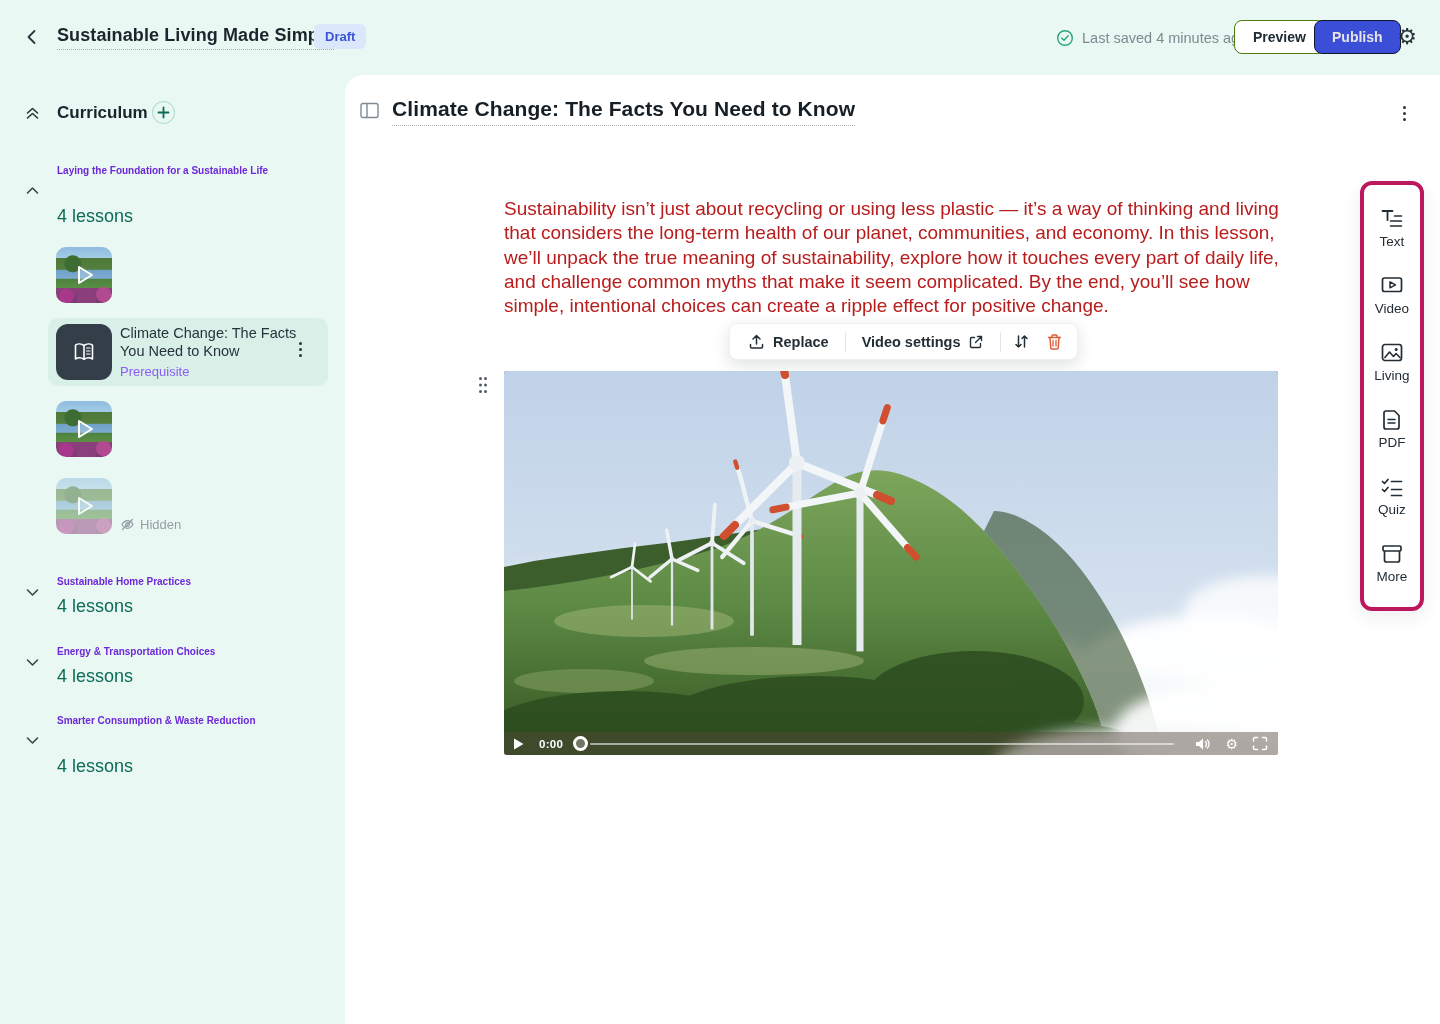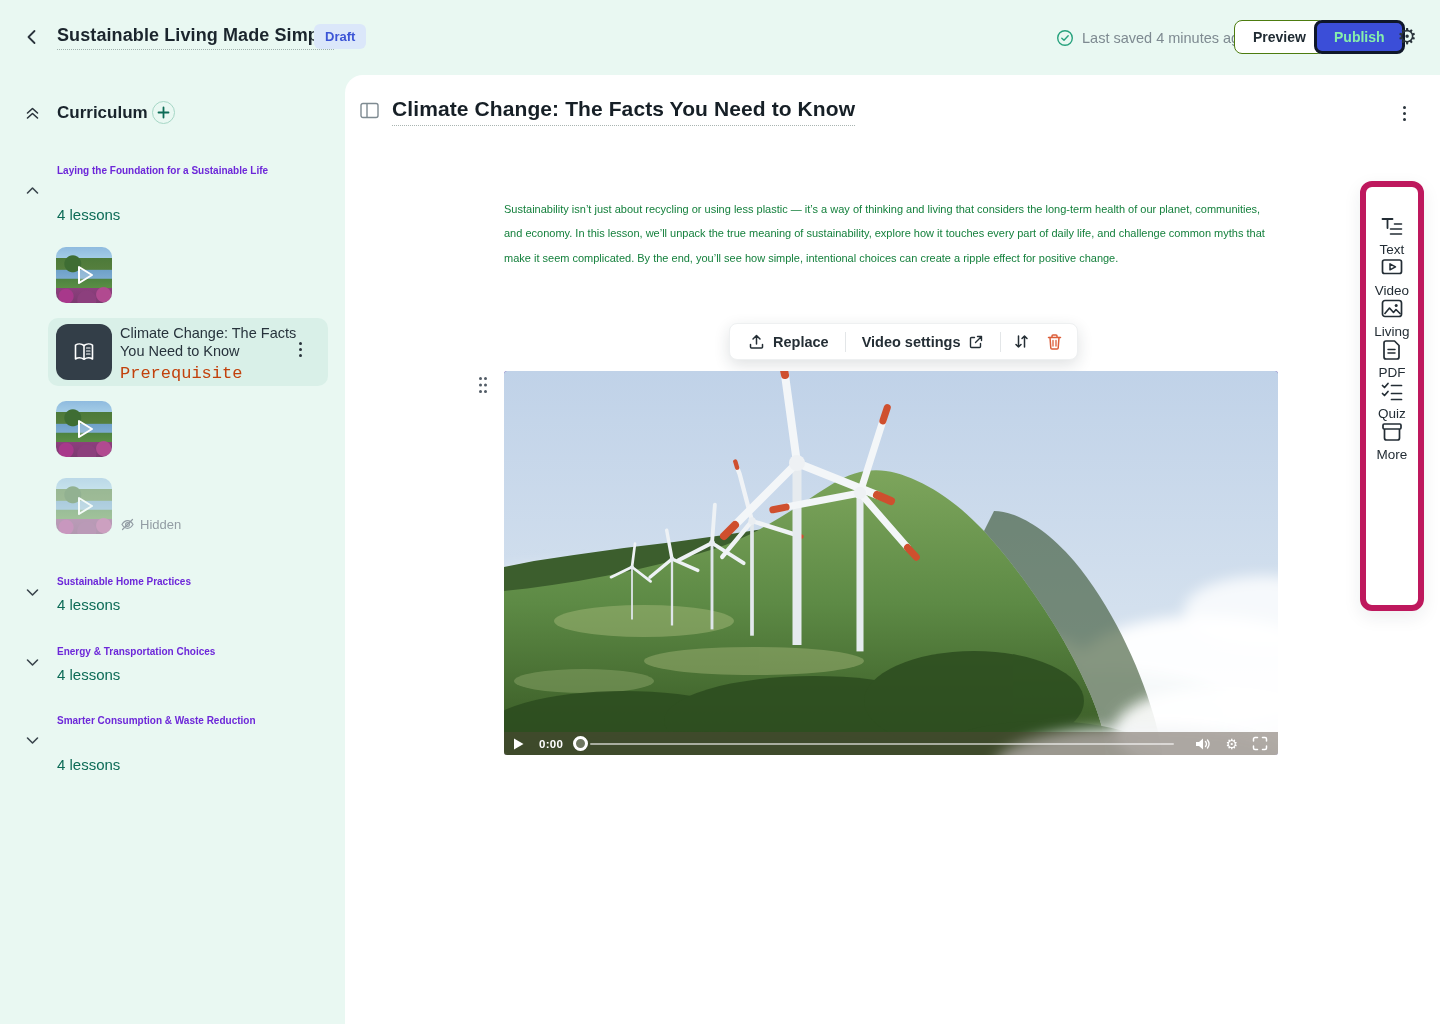--- a/index.html
+++ b/index.html
@@ -11,72 +11,72 @@
   
   .topbar { position:absolute; left:0; top:0; width:1440px; height:75px; }
   .back-btn { left:22px; top:26px; width:22px; height:22px; background:none; border:none; cursor:pointer; color:#2a343c; }
   .course-title { left:57px; top:25px; font-size:18px; font-weight:700; letter-spacing:.1px; color:#1b252d;
                   border-bottom:1.5px dotted #9fb0ac; padding-bottom:3px; }
   .badge { left:314px; top:24px; height:25px; padding:4px 11px; background:#dbe7fa; color:#3c55d6;
            font-size:13px; font-weight:600; border-radius:6px; line-height:17px; }
   .saved { top:29px; left:1056px; display:flex; align-items:center; gap:8px; color:#7e8a91; font-size:14.5px; }
   .btn { border-radius:8px; font-size:14px; font-weight:600; cursor:pointer; }
   .btn-preview { left:1234px; top:20px; height:34px; padding:0 18px; background:#fff; border:1px solid #4d7c0f; color:#202b33; }
-  .btn-publish { left:1314px; top:20px; height:34px; padding:0 17px; background:#3b4ed8; border:3px solid #0f172a; color:#86efac; }
+  .btn-publish { left:1314px; top:20px; height:34px; padding:0 17px; background:#3b4ed8; border:1px solid #0f172a; color:#e5e5e5; }
   .gear-btn { left:1394px; top:24px; width:26px; height:26px; background:none; border:none; cursor:pointer;
               font-size:22px; line-height:26px; color:#2a333b; font-family:"DejaVu Sans",sans-serif; }
 
   
   .sidebar-label { font-size:17px; font-weight:700; color:#19242c; }
   .icon-btn { background:none; border:none; cursor:pointer; padding:0; }
   .plus-btn { left:152px; top:101px; width:23px; height:23px; border:1.3px solid #a6d7c6; border-radius:50%;
               color:#0c6b56; display:flex; align-items:center; justify-content:center; }
   .sec-title { font-size:10px; font-weight:600; color:#6d28d9; line-height:20px; width:238px; }
-  .sec-meta { font-size:15px; font-weight:500; color:#0c6b56;text-align:right; }
+  .sec-meta { font-size:18px; font-weight:500; color:#0c6b56;text-align:right; }
   .lesson-title { font-size:14.5px; font-weight:500; color:#27333c; line-height:18px; width:180px; }
-  .lesson-sub { font-size:17px; color:#c2410c;font-family:Liberation Mono, monospace; }
+  .lesson-sub { font-size:13px; color:#8b5cf6; }
   .thumb { width:56px; height:56px; border-radius:10px; overflow:hidden;
            background:
              radial-gradient(circle at 18% 88%, #a8388b 7px, rgba(168,56,139,0) 8px),
              radial-gradient(circle at 55% 95%, #8c3f7d 9px, rgba(140,63,125,0) 10px),
              radial-gradient(circle at 85% 85%, #b14a90 7px, rgba(177,74,144,0) 8px),
              radial-gradient(circle at 30% 30%, #3e6d33 8px, rgba(62,109,51,0) 9px),
              linear-gradient(180deg,#8fbbdf 0%,#a3cce6 20%,#4d7a3a 20%,#557f3d 40%,#6fa1c9 41%,#7cabd0 56%,#4e8340 57%,#5b8f45 74%,#8c3f7d 74%,#7c3a70 100%); }
   .thumb.dim { opacity:.5; }
   .play-overlay { position:absolute; left:50%; top:50%; transform:translate(-50%,-50%); }
   .selected-row { left:48px; top:318px; width:280px; height:68px; border-radius:10px; background:#d9f0e8; }
   .reading-tile { left:56px; top:324px; width:56px; height:56px; border-radius:12px; background:#333e48;
                   display:flex; align-items:center; justify-content:center; }
   .kebab { display:inline-flex; flex-direction:column; gap:3px; align-items:center; background:none; border:none; cursor:pointer; padding:4px; }
   .kebab i { width:3px; height:3px; border-radius:50%; background:#2a343c; }
   .hidden-row { display:flex; align-items:center; gap:5px; color:#939da4; font-size:13px; }
 
   
   .panel { position:absolute; left:345px; top:75px; width:1095px; height:949px; background:#fff; border-top-left-radius:18px; }
   .lesson-h1 { left:392px; top:97px; font-size:21px; font-weight:700; color:#161f26; letter-spacing:.1px;
                border-bottom:1.5px dotted #a9b4b1; padding-bottom:4px; }
-  .intro { left:504px; top:197px; width:776px; font-size:11px; line-height:24.3px; color:#15803d; }
+  .intro { left:504px; top:197px; width:776px; font-size:19px; line-height:24.3px; color:#b91c1c; }
 
   .floatbar { left:729px; top:323px; height:37px; background:#fff; border:1px solid #eef0f1; border-radius:8px;
               box-shadow:0 5px 16px rgba(30,40,50,.14); display:flex; align-items:center; padding:0 6px; }
   .floatbar .fb-btn { display:flex; align-items:center; gap:8px; background:none; border:none; cursor:pointer;
                       font-size:14.5px; font-weight:600; color:#242e35; padding:6px 12px; font-family:inherit; }
   .fb-sep { width:1px; height:20px; background:#e3e6e8; margin:0 4px; }
 
   .video-wrap { left:504px; top:371px; width:774px; height:384px; border-radius:3px; overflow:hidden; background:#4c1d95; }
   .controls { position:absolute; left:0; bottom:0; width:100%; height:23px; background:rgba(84,72,58,.45);
               display:flex; align-items:center; color:#fff; }
   .ctime { font-size:11.5px; font-weight:600; letter-spacing:.3px; margin:0 10px 0 8px; }
   .scrub-line { height:2px; background:rgba(255,255,255,.55); border-radius:1px; flex:1; margin-right:14px; }
   .knob { width:15px; height:15px; border:3px solid #fff; border-radius:50%; background:rgba(255,255,255,.25); margin-right:2px; }
   .cbtn { background:none; border:none; cursor:pointer; color:#fff; display:flex; align-items:center; padding:0 7px; }
 
-  .palette { left:1360px; top:181px; width:64px; height:430px; background:#fff; border:6px solid #be185d;
+  .palette { left:1360px; top:181px; width:64px; height:430px; background:#fff; border:4px solid #be185d;
              border-radius:12px; box-shadow:0 6px 18px rgba(30,40,50,.08);
-             display:flex; flex-direction:column; align-items:center; padding:29px 0; }
+             display:flex; flex-direction:column; align-items:center; justify-content:space-between; padding:23px 0; }
   .pal-item { display:flex; flex-direction:column; align-items:center; gap:4px; background:none; border:none; cursor:pointer; color:#232d35; }
   .pal-item span { font-size:13.5px; font-weight:500; color:#232d35; font-family:inherit; }
 
   svg { display:block; }
 </style>
 </head>
 <body>
 
 <div class="app">
 

